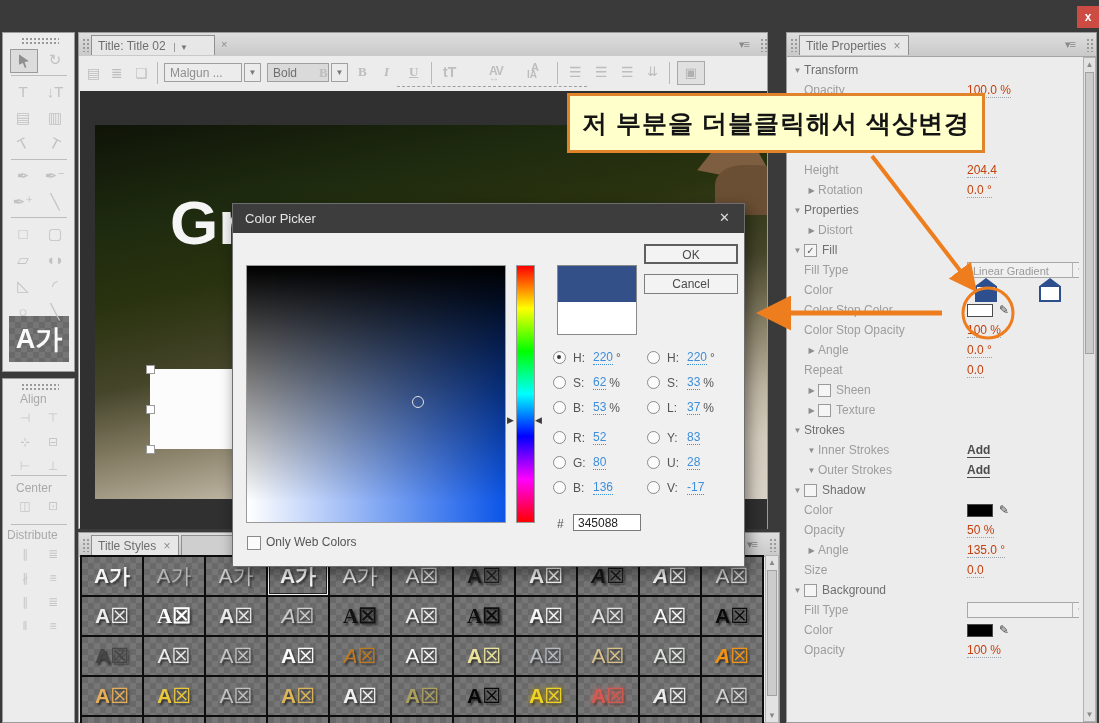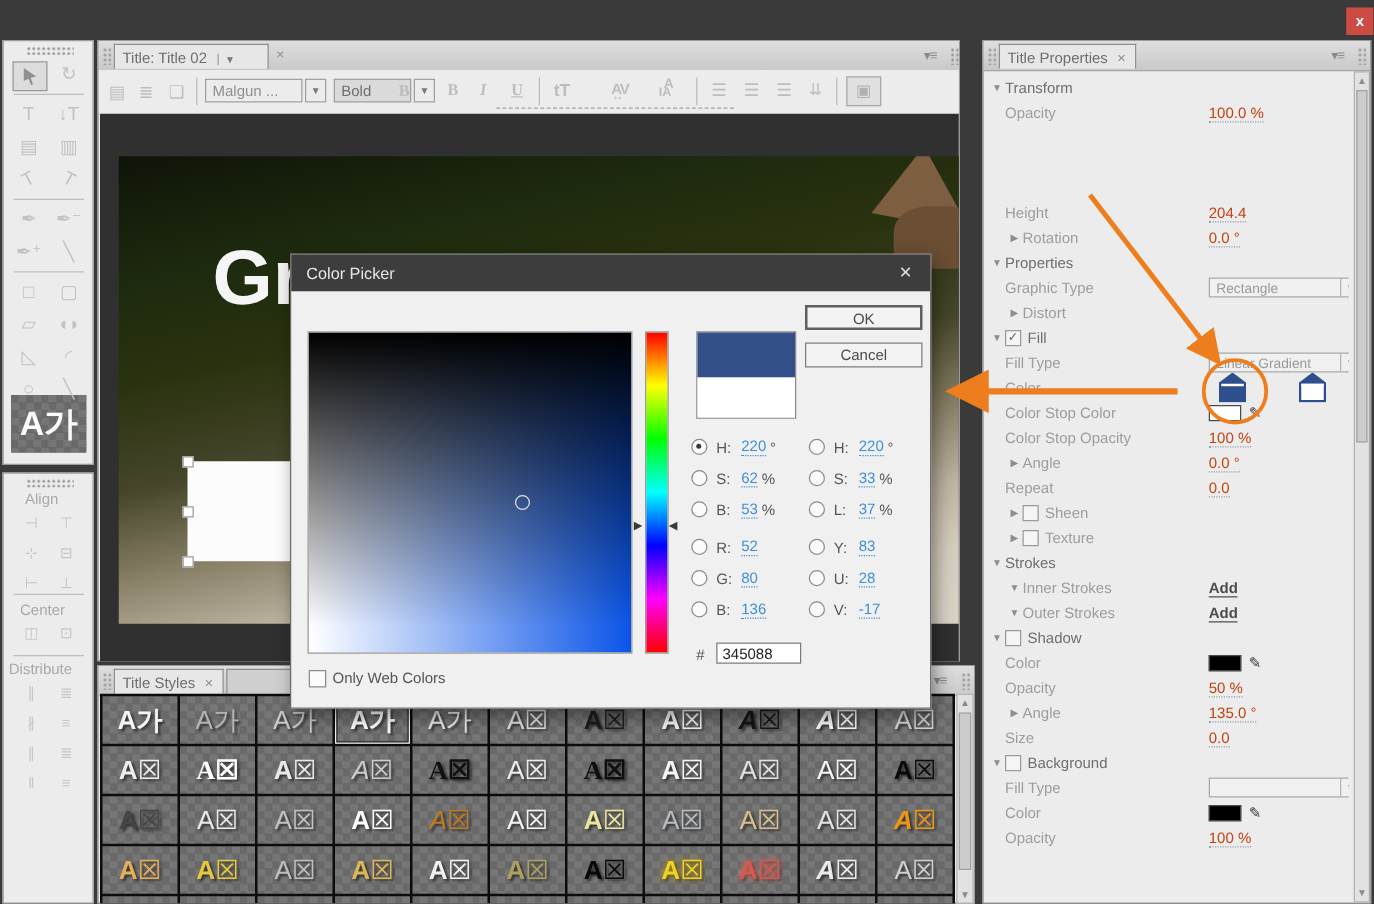--- a/index.html
+++ b/index.html
@@ -403,27 +403,20 @@
           <span class="val">
             <span class="hot">0.0 °</span>
           </span>
         </div>
         <div class="prow sec">
           <span class="disc">▼</span>
           <span class="lbl">Properties</span>
           <span class="val"></span>
         </div>
         <div class="prow">
-          <span class="disc"></span>
-          <span class="lbl">Graphic Type</span>
-          <span class="val">
-            <span class="dd">Rectangle<span class="ddarrow">▼</span></span>
-          </span>
-        </div>
-        <div class="prow">
           <span class="disc" style="margin-left: 14px;">▶</span>
           <span class="lbl">Distort</span>
           <span class="val"></span>
         </div>
         <div class="prow sec">
           <span class="disc">▼</span>
           <span class="cbx">✓</span>
           <span class="lbl">Fill</span>
           <span class="val"></span>
         </div>
@@ -665,20 +658,23 @@
         <span class="flbl">U:</span>
         <span class="hotb">28</span>
       </div>
       <div class="fld" style="left: 414px; top: 276px;">
         <span class="radio"></span>
         <span class="flbl">V:</span>
         <span class="hotb">-17</span>
       </div>
     </div>
 
+<div class="abs" style="left:567px;top:93px;width:418px;height:60px;background:#ffffcb;border:3px solid #e0832a;box-sizing:border-box;z-index:60;display:flex;align-items:center;justify-content:center;">
+  <span style="color:#141414;font-size:25px;font-weight:bold;letter-spacing:1px;white-space:nowrap;">저 부분을 더블클릭해서 색상변경</span>
+</div>
 
 <svg class="abs" width="1099" height="723" style="left:0;top:0;z-index:70;pointer-events:none;">
   <defs>
     <marker id="ah" markerWidth="7" markerHeight="7" refX="5" refY="3.5" orient="auto">
       <polygon points="0 0, 7 3.5, 0 7" fill="#ee7d1e"></polygon>
     </marker>
   </defs>
   <line x1="872" y1="156" x2="972" y2="286" stroke="#ee7d1e" stroke-width="4" marker-end="url(#ah)"></line>
   <circle cx="988" cy="313" r="25" fill="none" stroke="#ee7d1e" stroke-width="3"></circle>
   <line x1="942" y1="313" x2="766" y2="313" stroke="#ee7d1e" stroke-width="5" marker-end="url(#ah)"></line>

